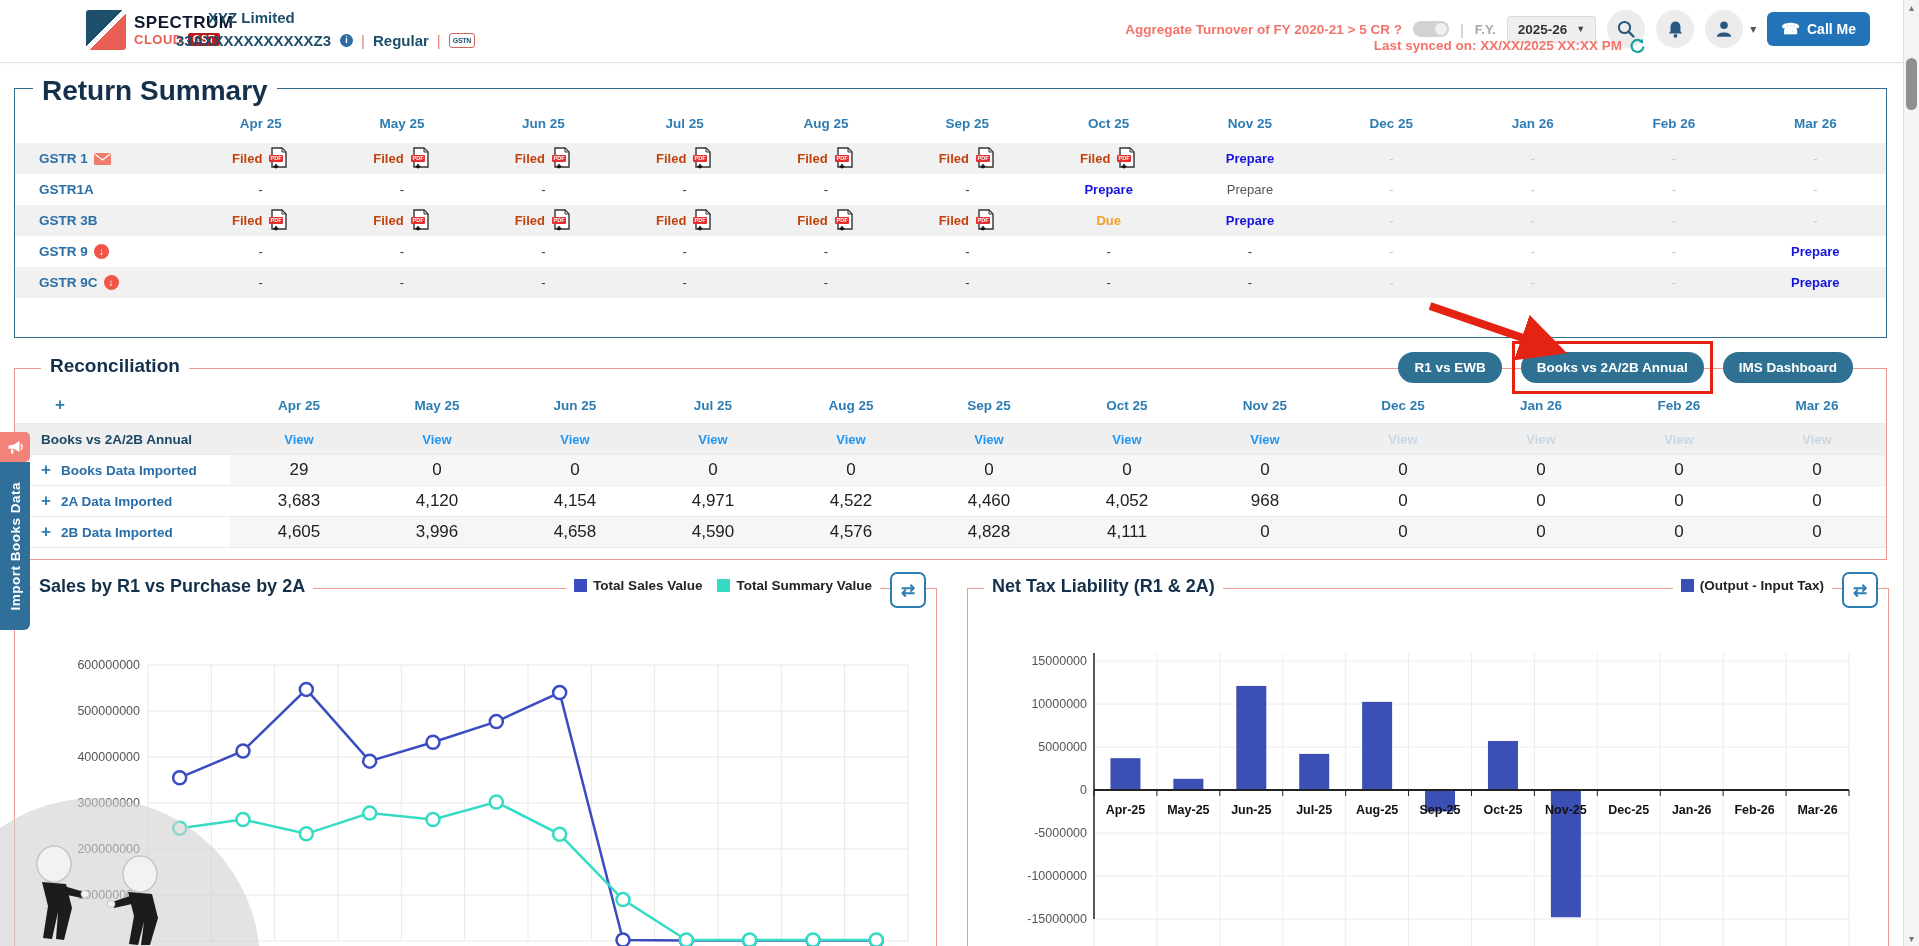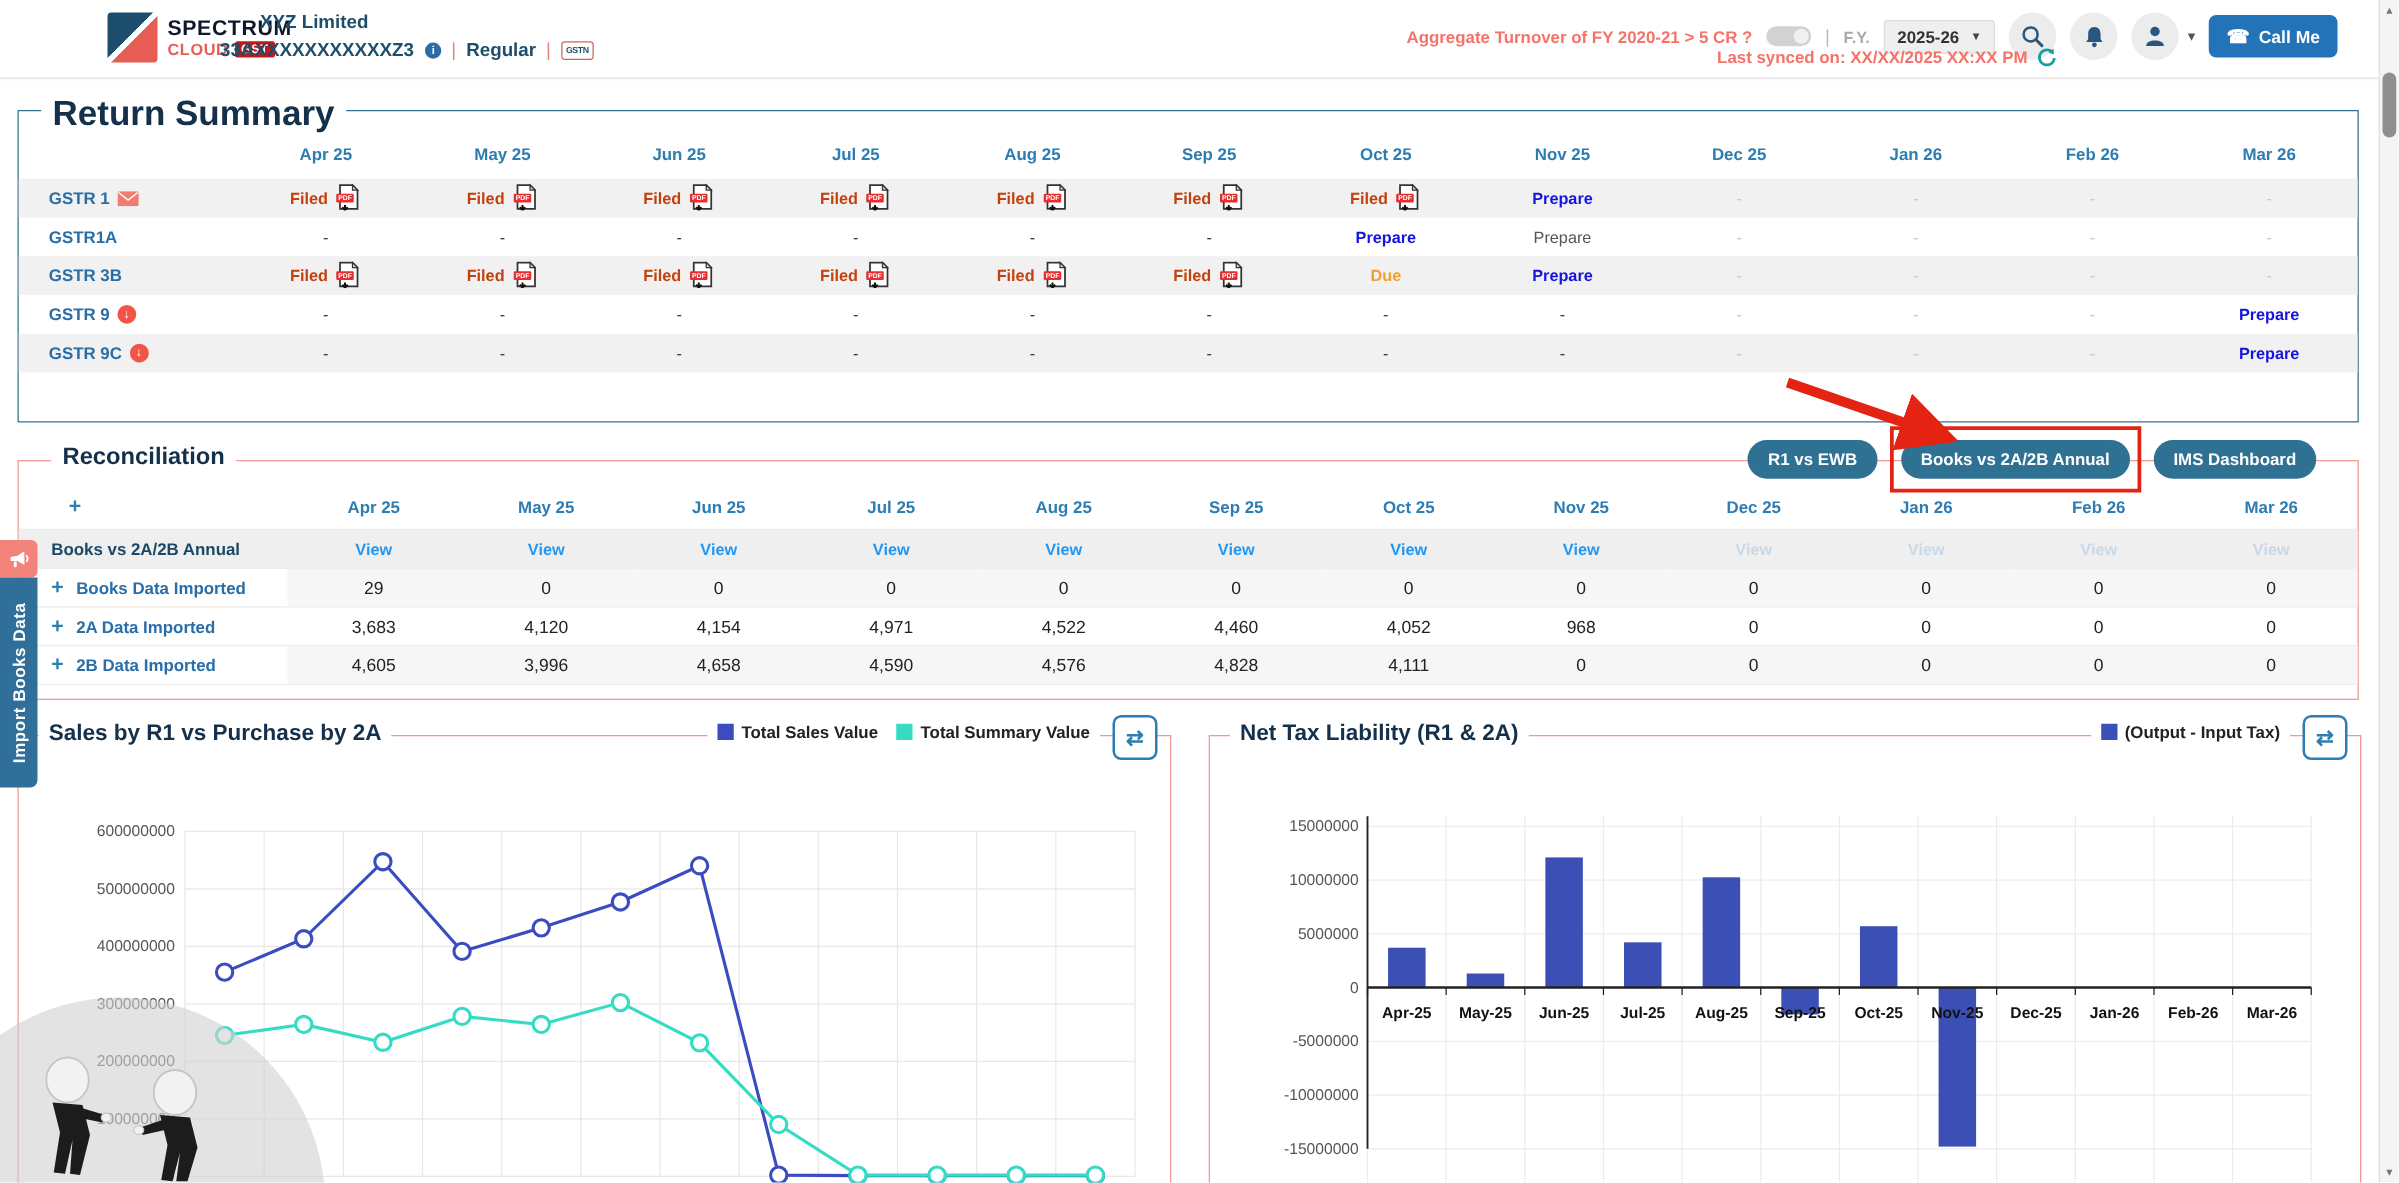--- a/index.html
+++ b/index.html
@@ -64,21 +64,21 @@
   .dl-circle{display:inline-flex;width:15px;height:15px;border-radius:50%;background:#f25548;color:#fff;
      font-size:10px;font-weight:bold;align-items:center;justify-content:center;}
   .rc-row{display:grid;grid-template-columns:215px repeat(12,1fr);align-items:center;height:30px;}
   .rc-row.head{height:36px;margin-top:18px;}
   .plus{color:#2e7db2;font-weight:bold;font-size:17px;cursor:pointer;}
   .rc-head-plus{padding-left:40px;}
   .viewrow{background:#efefef;}
   .viewrow .rowlab{color:#1b4965;padding-left:26px;font-size:13.5px;}
   .view{color:#2196f3;font-weight:bold;font-size:13px;cursor:pointer;}
   .view-m{color:#c9d8e6;font-weight:bold;font-size:13px;}
-  .rc-row .val{font-size:14px;color:#222;}
+  .rc-row .val{font-size:17px;color:#222;}
   .rc-row.alt .val-cell{background:#f6f6f6;}
   .rc-row{border-bottom:1px solid #ececec;}
   .rc-lab{padding-left:26px;display:flex;gap:10px;align-items:center;font-size:13.5px;font-weight:bold;color:#2a6ea8;}
   .val-cell{height:100%;display:flex;align-items:center;justify-content:center;}
   
   .btn-bar{position:absolute;right:66px;top:352px;display:flex;align-items:center;gap:10px;z-index:6;}
   .pill{background:#2e7193;color:#fff;font-weight:bold;font-size:13.5px;padding:8px 16px;border-radius:18px;
      white-space:nowrap;cursor:pointer;}
   .hlbox{border:3px solid #e42313;padding:8px 6px;margin:-11px 0;background:transparent;}
   #arrow-svg{position:absolute;left:1420px;top:296px;z-index:7;pointer-events:none;}

